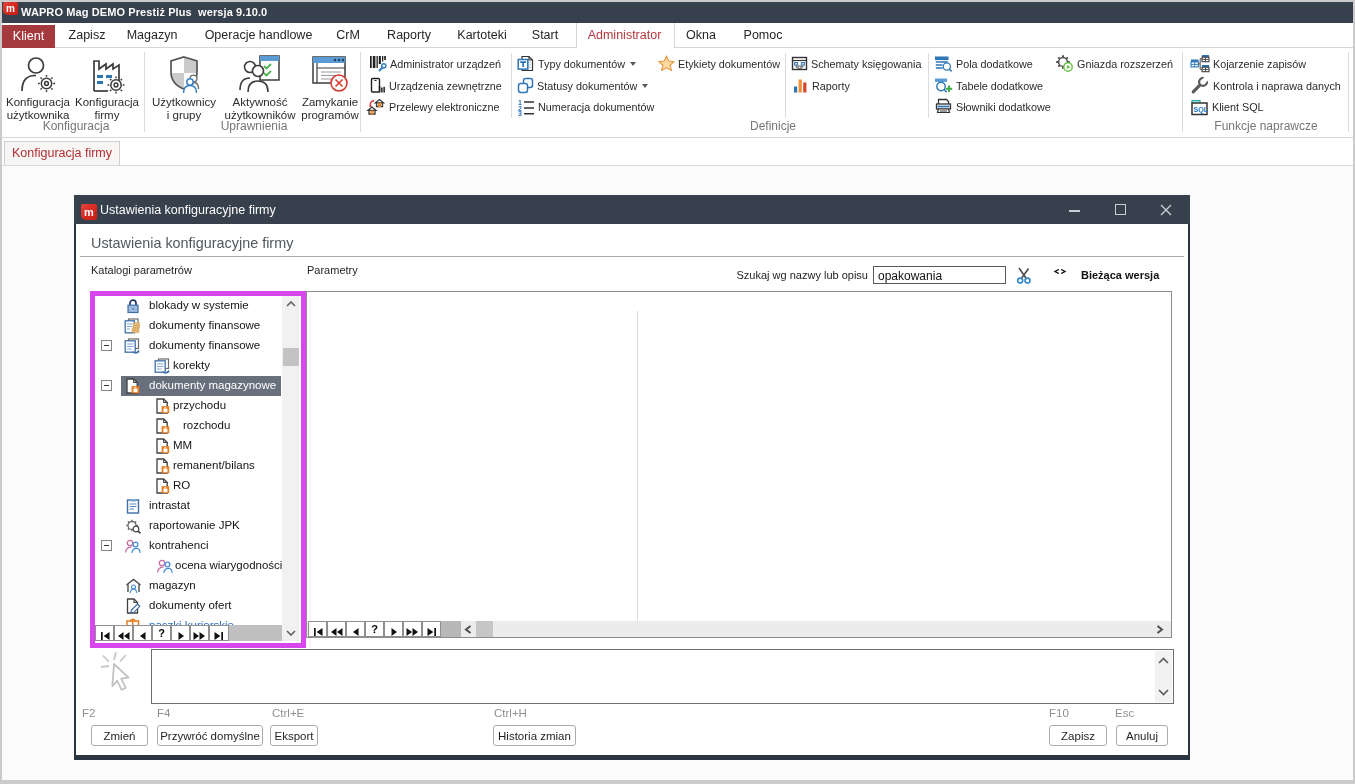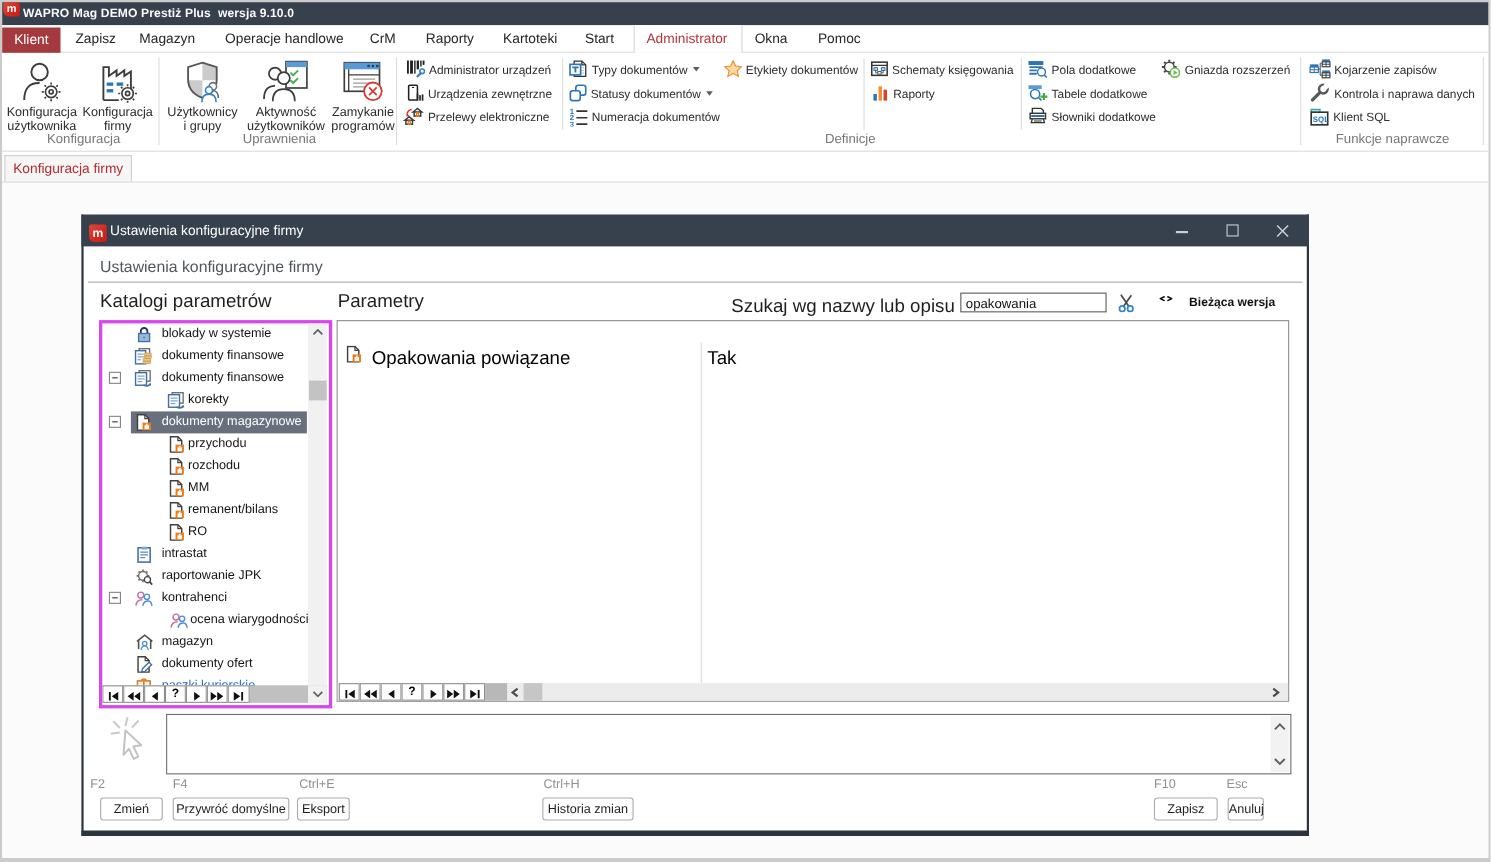--- a/index.html
+++ b/index.html
@@ -27,24 +27,24 @@
   border:1px solid #cfcfcf;border-bottom:none;color:#b02e33;font-size:12.5px;line-height:23px;text-indent:7px}
 #content{position:absolute;left:2px;top:165px;right:2px;bottom:4px;background:#fbfbfb;border-top:1px solid #dadada}
 
 
 #dlg{position:absolute;left:74px;top:195px;width:1112px;height:560px;background:#fff;
   border-left:2px solid #2b3540;border-right:2px solid #2b3540;border-bottom:5px solid #2b3540}
 #dlgbar{position:absolute;left:-2px;top:0;width:1116px;height:29px;background:#37414e;color:#fff}
 #dlgbar .ttl{position:absolute;left:26px;top:8px;font-size:12.5px;color:#fdfdfd}
 #dlghdr{position:absolute;left:15px;top:40px;font-size:14.4px;color:#50575d}
 #dlgsep{position:absolute;left:4px;top:61px;width:1104px;height:1px;background:#a3abb3}
-.plabel{position:absolute;font-size:17px;color:#1f1f1f;white-space:nowrap}
-
-
-#tree{position:absolute;left:14px;top:96px;width:206px;height:347px;border:3px solid #d946ef;background:#fff;overflow:hidden}
+.plabel{position:absolute;font-size:11px;color:#1f1f1f;white-space:nowrap}
+
+
+#tree{position:absolute;left:14px;top:96px;width:206px;height:347px;border:5px solid #d946ef;background:#fff;overflow:hidden}
 .trow{position:absolute;left:0;width:204px;height:20px;font-size:11.5px;color:#141414;white-space:nowrap}
 .trow .txt{position:absolute;top:3px}
 .trow svg{position:absolute;top:2px}
 .minus{position:absolute;left:6px;top:4px;width:11px;height:11px;border:1px solid #848484;background:#fff;box-sizing:border-box}
 .minus:after{content:"";position:absolute;left:2px;top:4px;width:5px;height:1px;background:#333}
 #treesel{position:absolute;left:26px;top:80px;width:160px;height:20px;background:#68707e}
 
 
 #grid{position:absolute;left:230px;top:96px;width:866px;height:347px;border:1px solid #8c8c8c;background:#fff;box-sizing:border-box}
 
@@ -413,21 +413,21 @@
       <span class="txt" style="left:78px">przychodu</span>
       </div>
     <div class="trow" style="top:120px">
       <svg width="16" height="16" viewBox="0 0 16 16" style="left:59px">
           <path d="M3 1 H9.7 L13.2 4.5 V15 H3 Z" fill="#fff" stroke="#404040" stroke-width="1.3"></path>
           <path d="M9.7 1 V4.5 H13.2" fill="none" stroke="#404040" stroke-width="1.1"></path>
           <rect x="7.6" y="8.2" width="7.6" height="7" fill="#e87d1e"></rect>
           <rect x="9.4" y="10.6" width="4" height="3.6" fill="#fff"></rect>
           <rect x="10.6" y="9.2" width="1.6" height="1.2" fill="#fff"></rect>
         </svg>
-      <span class="txt" style="left:78px">rozchodu</span>
+      <span class="txt" style="left:88px">rozchodu</span>
       </div>
     <div class="trow" style="top:140px">
       <svg width="16" height="16" viewBox="0 0 16 16" style="left:59px">
           <path d="M3 1 H9.7 L13.2 4.5 V15 H3 Z" fill="#fff" stroke="#404040" stroke-width="1.3"></path>
           <path d="M9.7 1 V4.5 H13.2" fill="none" stroke="#404040" stroke-width="1.1"></path>
           <rect x="7.6" y="8.2" width="7.6" height="7" fill="#e87d1e"></rect>
           <rect x="9.4" y="10.6" width="4" height="3.6" fill="#fff"></rect>
           <rect x="10.6" y="9.2" width="1.6" height="1.2" fill="#fff"></rect>
         </svg>
       <span class="txt" style="left:78px">MM</span>
@@ -548,31 +548,20 @@
             <path d="M1.5 0 L7.4 4 L1.5 8 Z M8.3 0 H10 v8 H8.3 Z" fill="#111"></path>
           </svg></div>
       <div style="position:absolute;left:187px;top:0;width:17px;height:16px;background:#f1f1f1"></div>
       <svg class="chev" style="left:191px;top:5px" width="10" height="6">
           <path d="M1 1 L5 5 L9 1" fill="none" stroke="#606060" stroke-width="1.6"></path>
         </svg>
     </div>
   </div>
   <div id="grid">
     <div style="position:absolute;left:330px;top:19px;width:1px;height:310px;background:#dadada"></div>
-    <div style="position:absolute;left:0;top:19px;width:864px;height:21px">
-      <svg width="16" height="16" viewBox="0 0 16 16" style="position:absolute;left:6px;top:3px">
-          <path d="M3 1 H9.7 L13.2 4.5 V15 H3 Z" fill="#fff" stroke="#404040" stroke-width="1.3"></path>
-          <path d="M9.7 1 V4.5 H13.2" fill="none" stroke="#404040" stroke-width="1.1"></path>
-          <rect x="7.6" y="8.2" width="7.6" height="7" fill="#e87d1e"></rect>
-          <rect x="9.4" y="10.6" width="4" height="3.6" fill="#fff"></rect>
-          <rect x="10.6" y="9.2" width="1.6" height="1.2" fill="#fff"></rect>
-        </svg>
-      <div class="plabel" style="left:31px;top:5px;color:#000">Opakowania powiązane</div>
-      <div class="plabel" style="left:336px;top:5px;color:#000">Tak</div>
-    </div>
     <div class="navrow" style="left:0;top:329px;width:864px;background:#ececec">
       <div class="navbtn" style="left:1px"><svg width="12" height="8" viewBox="0 0 12 8">
             <path d="M2 0 h1.7 v8 H2 Z M10.5 0 L4.6 4 L10.5 8 Z" fill="#111"></path>
           </svg></div>
       <div class="navbtn" style="left:20px"><svg width="13" height="8" viewBox="0 0 13 8">
             <path d="M6.5 0 L1 4 L6.5 8 Z M12.5 0 L7 4 L12.5 8 Z" fill="#111"></path>
           </svg></div>
       <div class="navbtn" style="left:39px"><svg width="8" height="8" viewBox="0 0 8 8">
             <path d="M6.5 0 L1 4 L6.5 8 Z" fill="#111"></path>
           </svg></div>
@@ -619,15 +608,15 @@
     <div class="fkey" style="left:81px;top:512px">F4</div>
     <div class="fkey" style="left:196px;top:512px">Ctrl+E</div>
     <div class="fkey" style="left:418px;top:512px">Ctrl+H</div>
     <div class="fkey" style="left:973px;top:512px">F10</div>
     <div class="fkey" style="left:1039px;top:512px">Esc</div>
     <div class="fbtn" style="left:15px;top:530px;width:57px">Zmień</div>
     <div class="fbtn" style="left:81px;top:530px;width:106px">Przywróć domyślne</div>
     <div class="fbtn" style="left:194px;top:530px;width:48px">Eksport</div>
     <div class="fbtn" style="left:417px;top:530px;width:83px">Historia zmian</div>
     <div class="fbtn" style="left:973px;top:530px;width:58px">Zapisz</div>
-    <div class="fbtn" style="left:1040px;top:530px;width:33px">Anuluj</div>
+    <div class="fbtn" style="left:1040px;top:530px;width:52px">Anuluj</div>
   </div>
 </div>
 
 </body></html>

